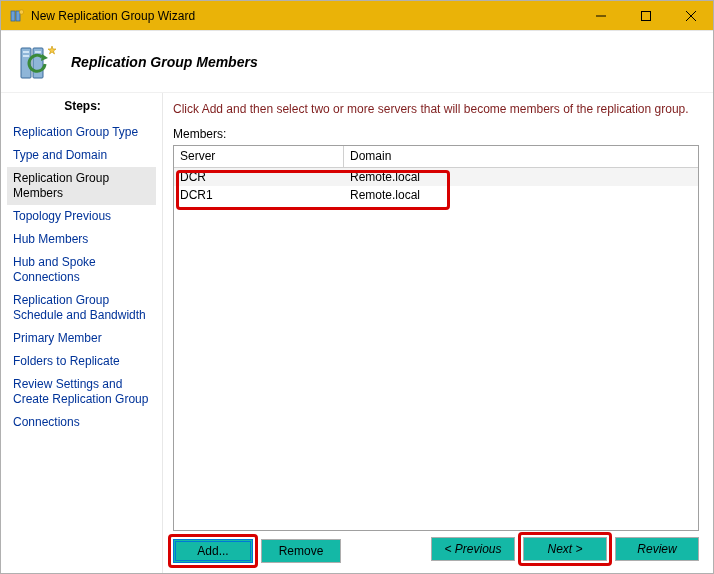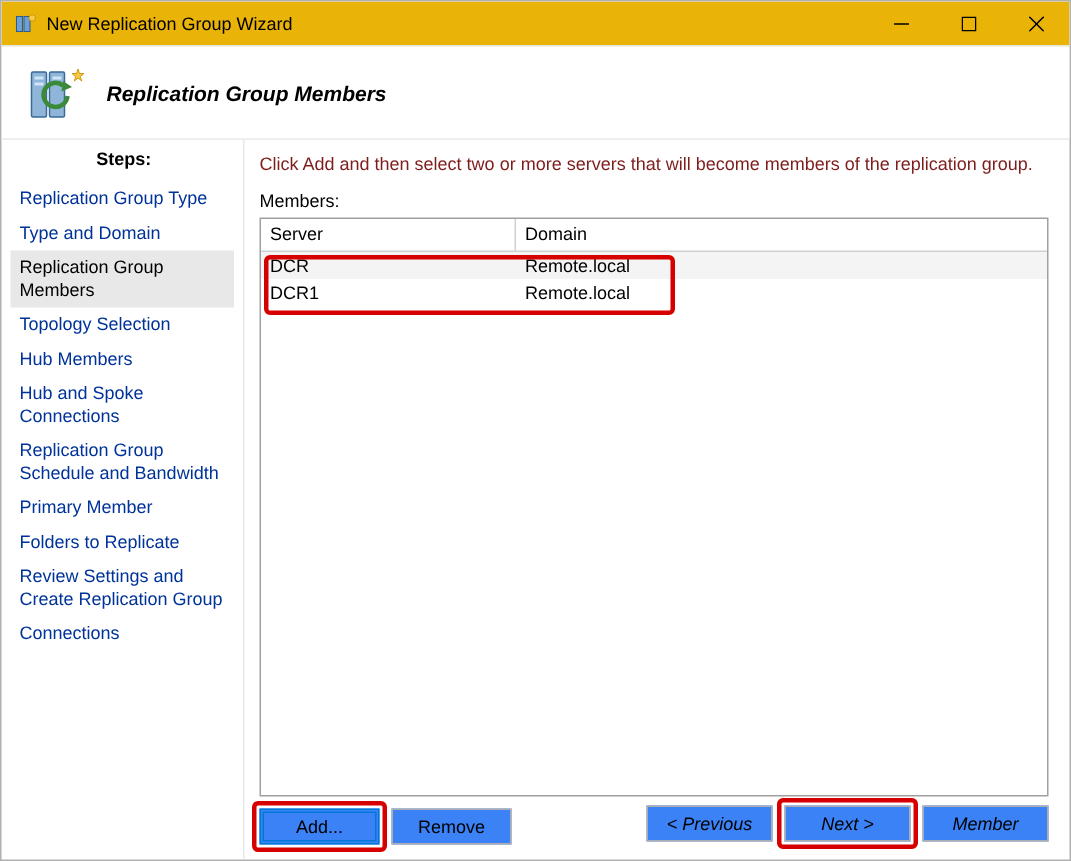--- a/index.html
+++ b/index.html
@@ -152,21 +152,21 @@
   .grid-buttons {
     display: flex;
     gap: 8px;
     margin-top: 8px;
     position: relative;
   }
   .btn {
     min-width: 80px;
     height: 24px;
     padding: 0 12px;
-    background: #3b82f6;
+    background: #14b8a6;
     border: 1px solid #adadad;
     font: inherit;
     cursor: pointer;
     text-align: center;
   }
   .btn.focused {
     border: 1px solid #0078d7;
     outline: 1px solid #0078d7;
     outline-offset: -3px;
   }
@@ -244,21 +244,21 @@
 </div>
 
 <div class="body">
 
   <div class="sidebar">
     <div class="steps-label">Steps:</div>
     <div id="steps-container">
         <div class="step">Replication Group Type</div>
         <div class="step">Type and Domain</div>
         <div class="step current">Replication Group Members</div>
-        <div class="step">Topology Selection</div>
+        <div class="step">Topology Previous</div>
         <div class="step">Hub Members</div>
         <div class="step">Hub and Spoke Connections</div>
         <div class="step">Replication Group Schedule and Bandwidth</div>
         <div class="step">Primary Member</div>
         <div class="step">Folders to Replicate</div>
         <div class="step">Review Settings and Create Replication Group</div>
         <div class="step">Connections</div>
       </div>
   </div>
 
@@ -286,18 +286,18 @@
 
     <div class="grid-buttons">
       <button class="btn focused">Add...</button>
       <button class="btn">Remove</button>
       <div class="hl-box" style="left:-5px; top:-5px; width:90px; height:34px;"></div>
     </div>
 
     <div class="wizard-buttons">
       <button class="btn">&lt; Previous</button>
       <button class="btn">Next &gt;</button>
-      <button class="btn">Member</button>
+      <button class="btn">Review</button>
       <div class="next-hl" style="left:87px; top:-5px; width:94px; height:34px;"></div>
     </div>
 
   </div>
 </div>
 
 </body></html>

